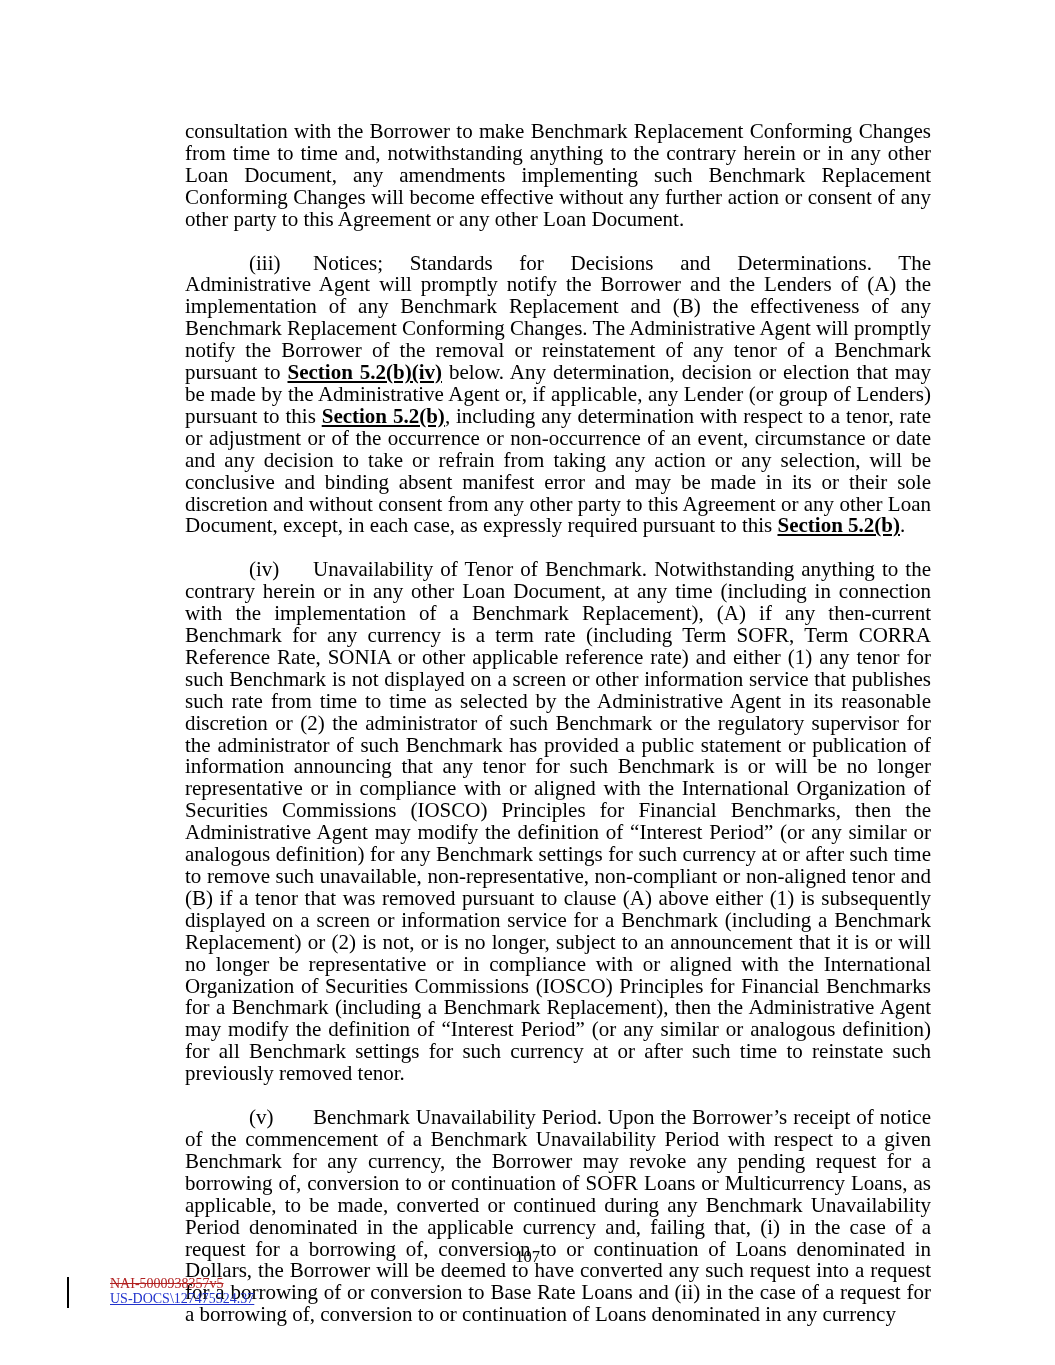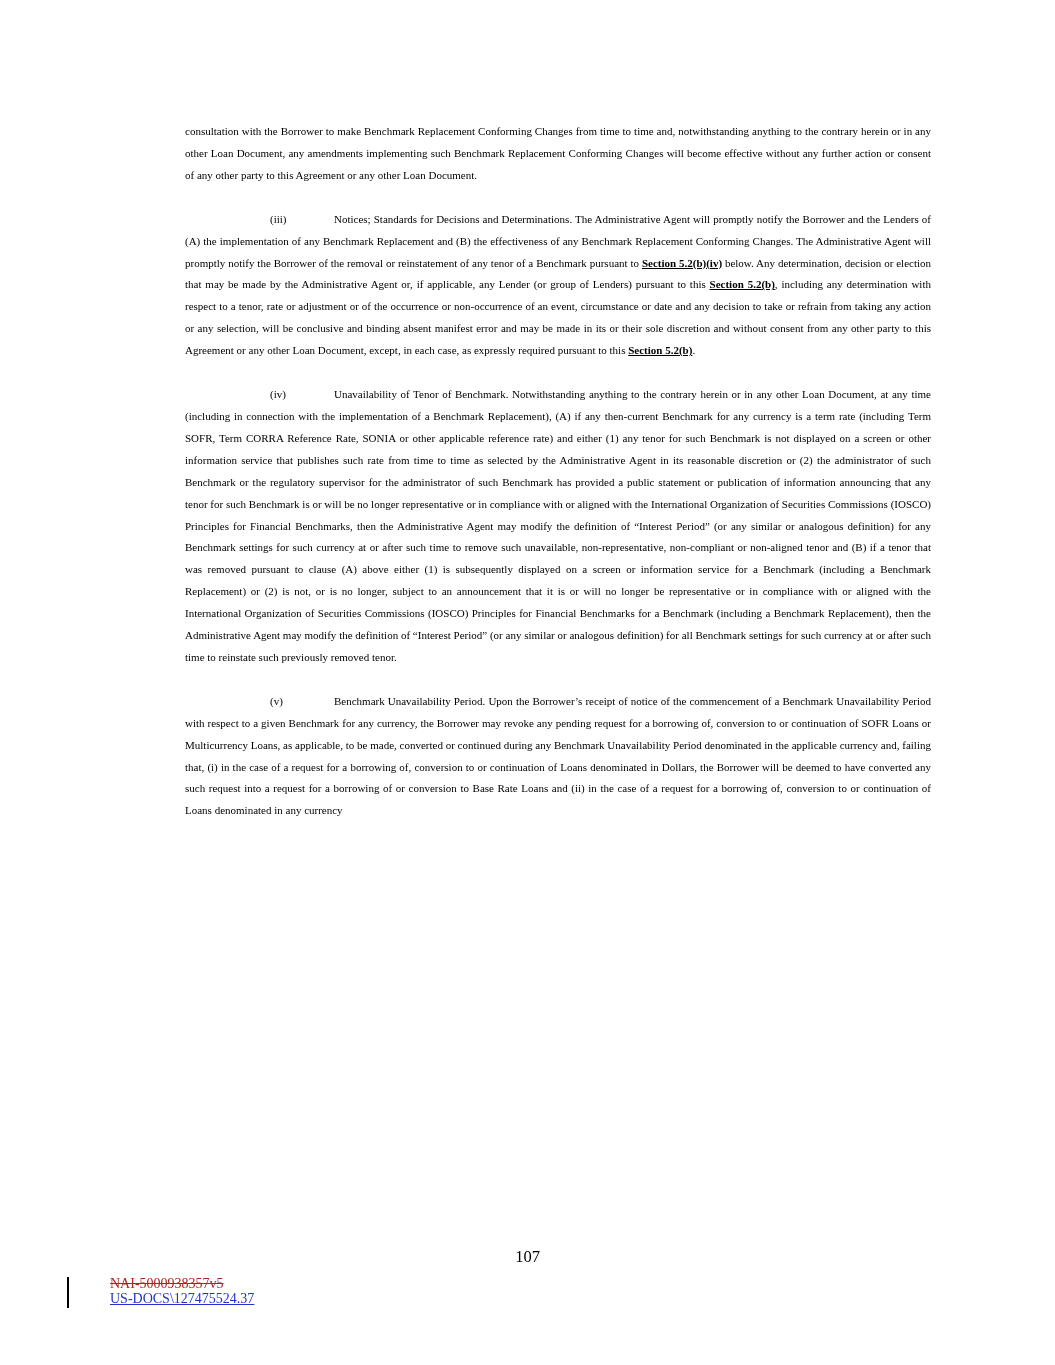--- a/index.html
+++ b/index.html
@@ -12,27 +12,27 @@
     font-family: "Liberation Serif", serif;
     color: #000000;
     overflow: hidden;
   }
   .content {
     position: absolute;
     left: 185px;
     top: 121px;
     width: 746px;
     text-align: justify;
-    font-size: 11px;
+    font-size: 21px;
     line-height: 21.9px;
   }
   .para { margin: 0 0 22px 0; }
   .para-label {
     display: inline-block;
-    margin-left: 85px;
+    margin-left: 64px;
     width: 64px;
   }
   .run-normal { }
   .run-italic { }
   .run-underline { text-decoration: underline; font-weight: bold; }
   .page-number {
     position: absolute;
     top: 1247px;
     left: 0;
     width: 100%;

